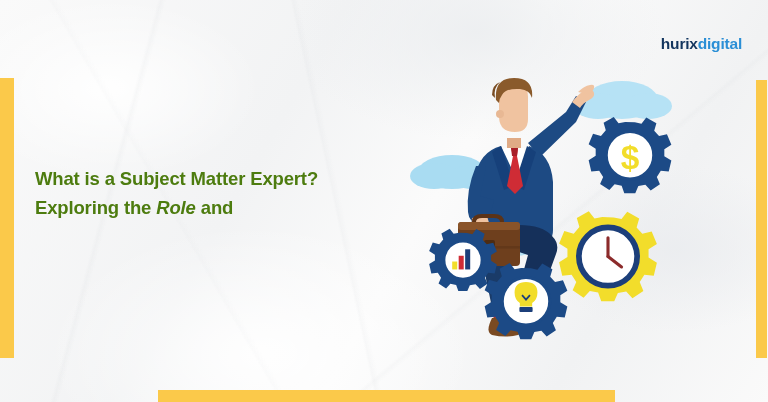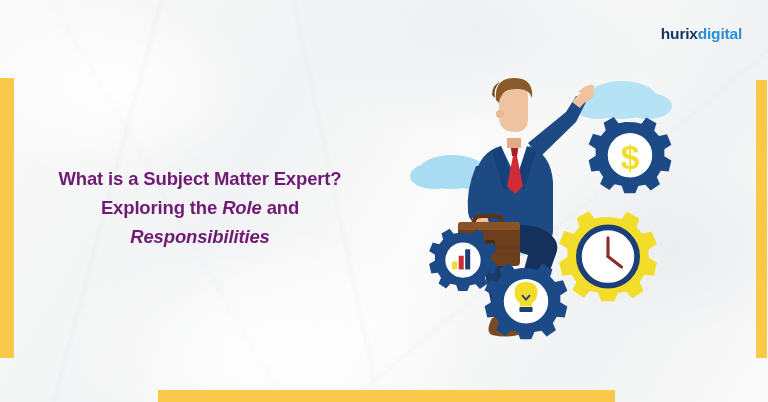--- a/index.html
+++ b/index.html
@@ -41,41 +41,40 @@
   
   .bar { position: absolute; background: #fbc94a; }
   #bar-left   { left: 0px;   top: 78px;  width: 14px;  height: 280px; }
   #bar-right  { left: 756px; top: 80px;  width: 11px;  height: 278px; }
   #bar-bottom { left: 158px; top: 390px; width: 457px; height: 12px; }
 
   
   #logo {
     position: absolute;
     right: 26px;
-    top: 25px;
+    top: 35px;
     font-size: 15.5px;
     font-weight: 700;
     letter-spacing: -.2px;
     white-space: nowrap;
   }
   #logo .w1 { color: #13355e; }
   #logo .w2 { color: #2b8fd6; }
 
   
   #headline {
     position: absolute;
     left: 35px;
     top: 152px;
     width: 330px;
-    color: #701a75;
+    color: #4d7c0f;
     font-size: 18.5px;
     line-height: 29px;
     font-weight: 600;
     letter-spacing: -0.15px;
-    text-align: center;
   }
   #headline .strong { font-weight: 800; font-style: italic; }
 
   
   #art { position: absolute; left: 400px; top: 40px; width: 368px; height: 362px; }
   #art svg { display: block; width: 100%; height: 100%; }
 </style>
 </head>
 <body>
 
@@ -88,21 +87,20 @@
   <div class="bar" id="bar-right"></div>
   <div class="bar" id="bar-bottom"></div>
 
   <div id="logo">
     <span class="w1">hurix</span><span class="w2">digital</span>
   </div>
 
   <h1 id="headline">
     <span>What is a Subject Matter Expert?</span><br>
     <span>Exploring the </span><span class="strong">Role</span><span> and</span><br>
-    <span class="strong">Responsibilities</span>
   </h1>
 
   <div id="art">
     <svg viewBox="0 0 368 362" xmlns="http://www.w3.org/2000/svg">
       <defs>
 
         <g id="gearshape">
           <path d="M0,-100 L0,-100
                    M 11,-97 L 26,-94 L 37,-108 L 60,-95 L 55,-78 L 66,-66 L 84,-70 L 94,-46
                    L 78,-36 L 78,-20 L 94,-10 L 88,15 L 70,13 L 61,27 L 68,44 L 47,58

